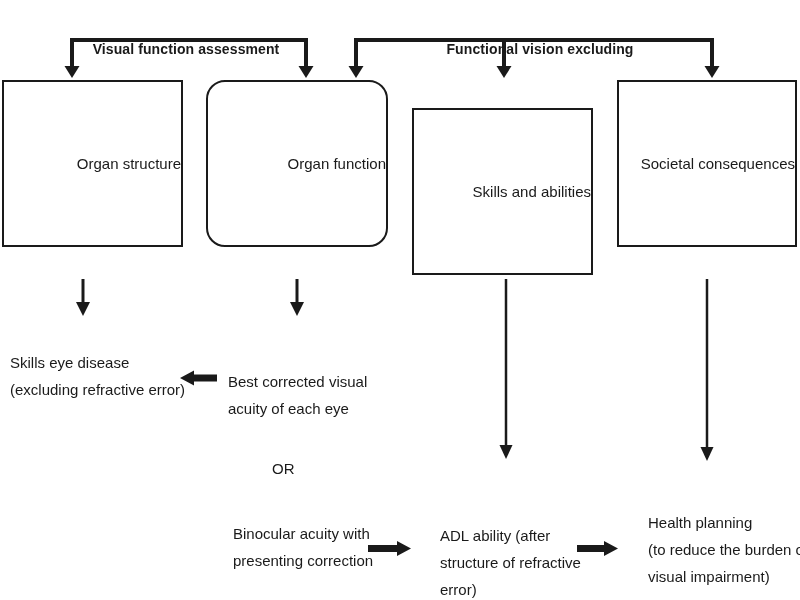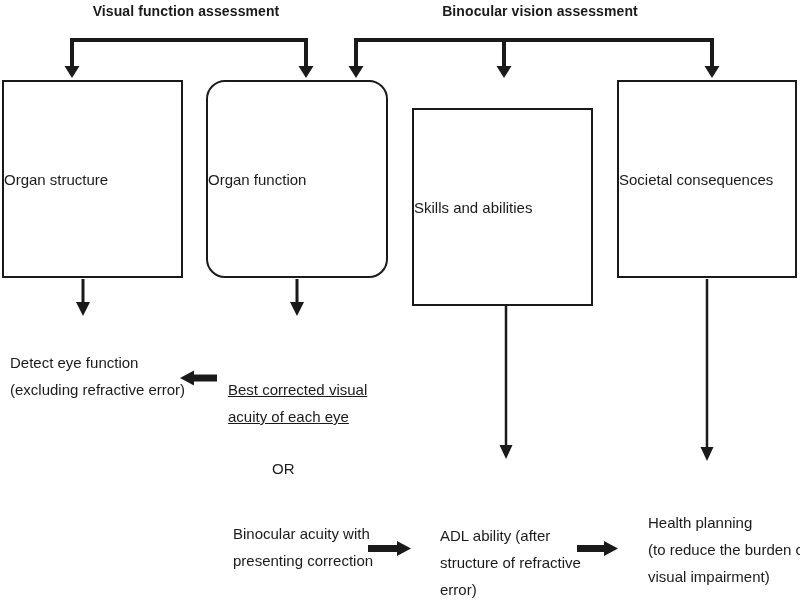--- a/index.html
+++ b/index.html
@@ -15,31 +15,32 @@
   .wires { position: absolute; left: 0; top: 0; width: 800px; height: 600px; }
   .wires line, .wires path { stroke: var(--ink, #1a1a1a); fill: none; }
   .wires polygon { fill: var(--ink, #1a1a1a); stroke: none; }
   .hdr {
     position: absolute;
     text-align: center;
     font-weight: bold;
     font-size: 14px;
     line-height: 18px;
     letter-spacing: 0.1px;
+    margin-top: 38px;
   }
   .box {
     position: absolute;
     top: 80px;
-    height: 198px;
+    height: 167px;
     border: 2px solid var(--ink, #1a1a1a);
     box-sizing: border-box;
     background: var(--bg, #ffffff);
     display: flex;
     align-items: center;
-    justify-content: flex-start;
+    justify-content: flex-end;
   }
   .box .lbl { font-size: 15px; text-align: center; }
   .note {
     position: absolute;
     font-size: 15px;
     line-height: 27px;
     white-space: nowrap;
   }
   .note div { white-space: nowrap; }
 </style>
@@ -81,41 +82,41 @@
       <line x1="707" y1="279" x2="707" y2="448" stroke-width="2.5"></line>
       <polygon points="700.5,447 713.5,447 707,461"></polygon>
     </g>
 
     <polygon points="180,378 194,370.5 194,374.5 217,374.5 217,381.5 194,381.5 194,385.5"></polygon>
     <polygon points="368,545 397,545 397,541 411,548.5 397,556 397,552 368,552"></polygon>
     <polygon points="577,545 604,545 604,541 618,548.5 604,556 604,552 577,552"></polygon>
   </svg>
 
   <div class="hdr" style="left:36px; top:2px; width:300px;">Visual function assessment</div>
-  <div class="hdr" style="left:390px; top:2px; width:300px;">Binocular vision assessment</div>
+  <div class="hdr" style="left:390px; top:2px; width:300px;">Functional vision excluding</div>
 
   <div class="box" style="left:2px; width:181px;">
     <span class="lbl">Organ structure</span>
   </div>
   <div class="box" style="left:206px; width:182px;border-radius:19px;">
     <span class="lbl">Organ function</span>
   </div>
   <div class="box" style="left:412px; width:181px;margin-top:28px;">
     <span class="lbl">Skills and abilities</span>
   </div>
   <div class="box" style="left:617px; width:180px;">
     <span class="lbl">Societal consequences</span>
   </div>
 
   <div class="note" style="left:10px; top:349px;">
-    <div>Detect eye function</div>
+    <div>Skills eye disease</div>
     <div>(excluding refractive error)</div>
   </div>
 
-  <div class="note" style="left:228px; top:376px;text-decoration:underline;">
+  <div class="note" style="left:228px; top:368px;">
     <div>Best corrected visual</div>
     <div>acuity of each eye</div>
   </div>
 
   <div class="note" style="left:272px; top:455px;">
     <div>OR</div>
   </div>
 
   <div class="note" style="left:217px; top:520px;margin-left:16px;">
     <div>Binocular acuity with</div>

